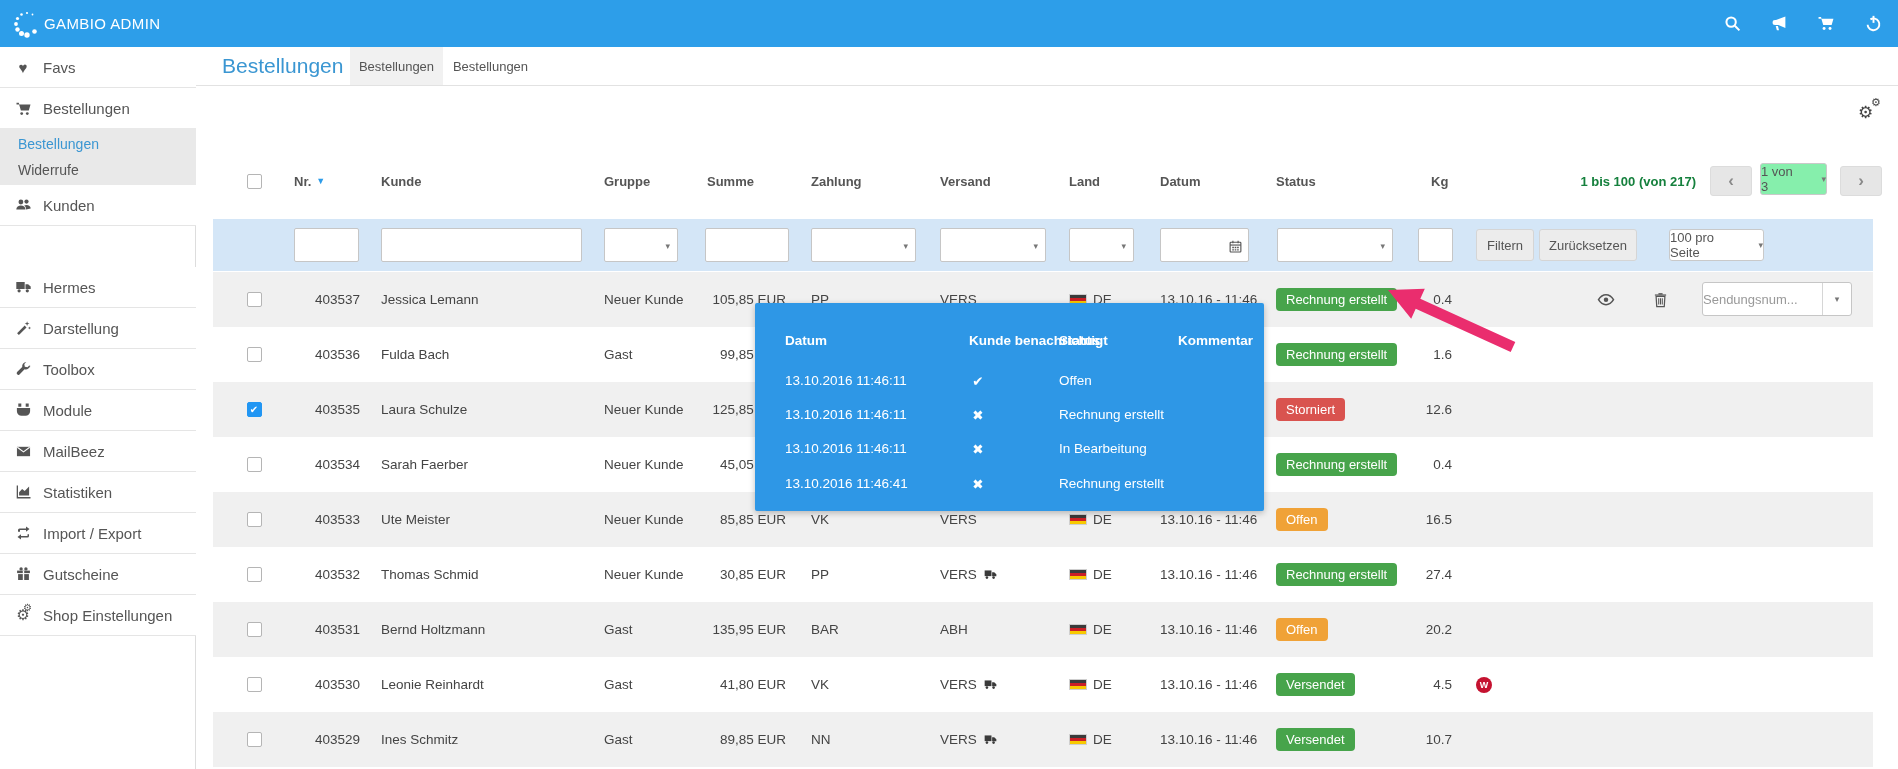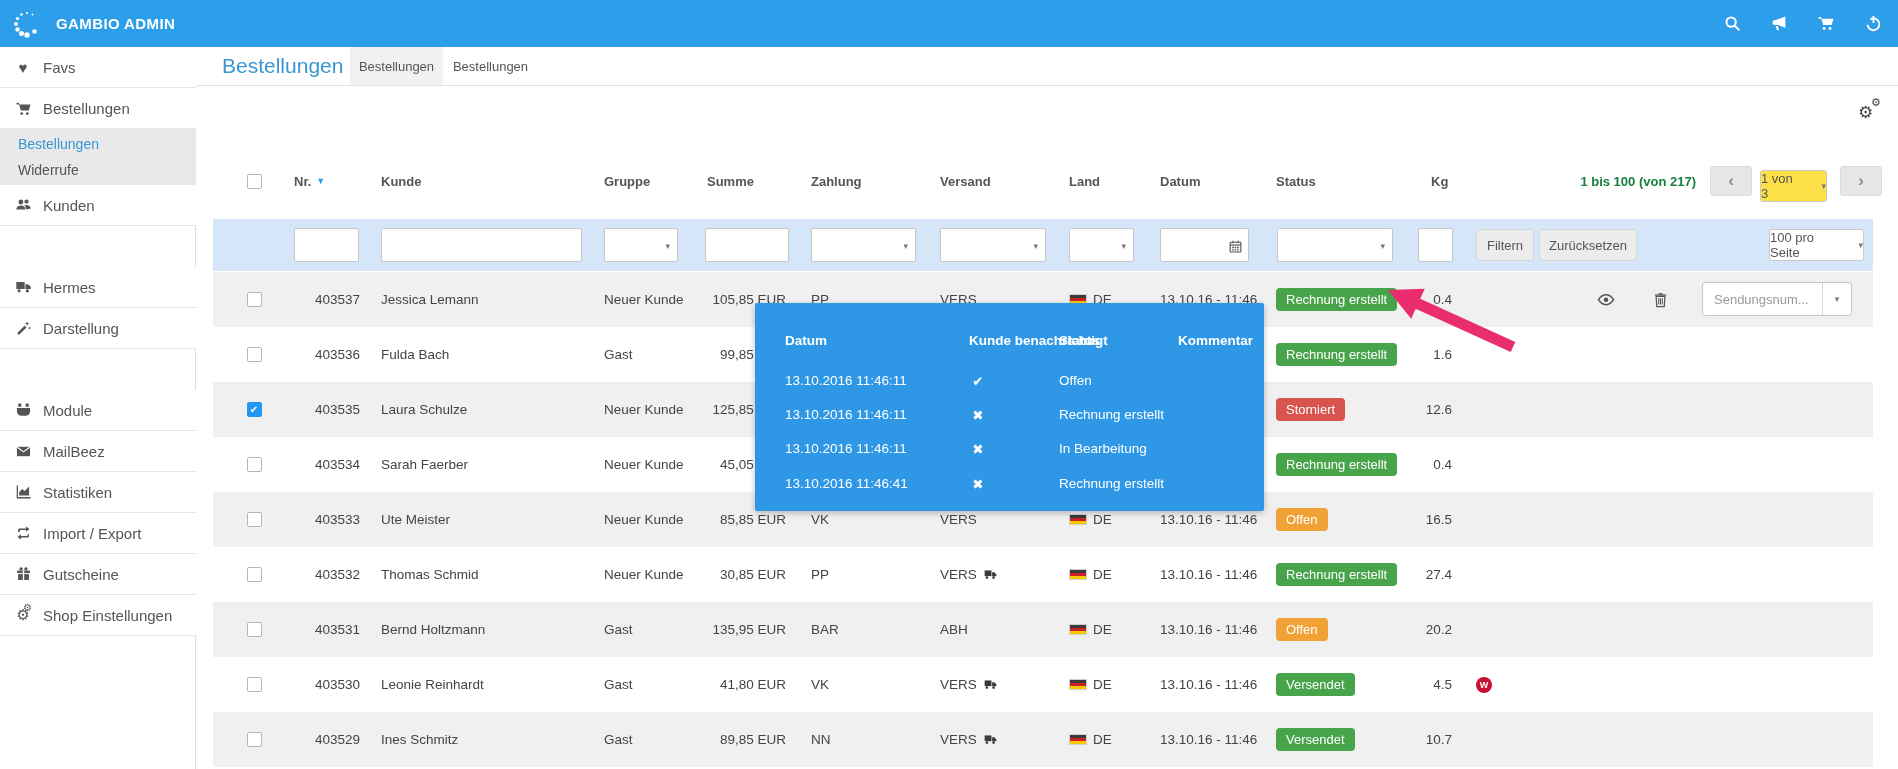--- a/index.html
+++ b/index.html
@@ -1,19 +1,19 @@
 <!DOCTYPE html>
 <html><head>
 <meta charset="utf-8">
 <style>
   html,body{margin:0;padding:0;background:#fff;font-family:"Liberation Sans",sans-serif;}
   #app{position:relative;width:1898px;height:769px;overflow:hidden;background:#fff;}
   
   .topbar{position:absolute;left:0;top:0;width:1898px;height:47px;background:#2d9ee9;display:flex;align-items:center;}
-  .brand{color:#fff;font-size:15px;font-weight:bold;letter-spacing:.4px;margin-left:12px;text-align:center;}
+  .brand{color:#fff;font-size:15px;font-weight:normal;letter-spacing:.4px;text-align:center;}
   .logo{margin-left:10px;}
   .topicons{position:absolute;right:16px;top:0;height:47px;display:flex;align-items:center;gap:29px;}
   .topicons .ti{width:18px;height:18px;display:inline-flex;align-items:center;justify-content:center;cursor:pointer;}
   
   .sidebar{position:absolute;left:0;top:47px;width:196px;height:722px;background:#fff;border-right:1px solid #ddd;box-sizing:border-box;}
   .side-item{position:absolute;left:0;width:196px;height:41px;display:flex;align-items:center;gap:11px;padding-left:14px;box-sizing:border-box;font-size:15px;color:#555;border-bottom:1px solid #e5e5e5;cursor:pointer;background:#fff;}
   .side-item .sicon{width:18px;display:inline-flex;justify-content:center;color:#555;font-size:15px;}
   .side-sub{position:absolute;left:0;top:81px;width:196px;height:57px;background:#e9e9e9;border-bottom:1px solid #ddd;}
   .side-subitem{position:absolute;left:0;width:196px;height:28px;display:flex;align-items:center;padding-left:18px;box-sizing:border-box;font-size:14px;color:#555;cursor:pointer;}
   .side-subitem.active{color:#3a96d2;}
@@ -41,46 +41,46 @@
   .cl-land{left:856px;gap:6px;}
   .cl-datum{left:947px;}
   .cl-status{left:1063px;}
   .cl-kgh{left:1218px;}
   .cl-kg{left:1179px;width:60px;justify-content:flex-end;}
   .cl-wb{left:1256px;width:30px;justify-content:center;}
   .cl-eye{left:1382px;cursor:pointer;}
   .cl-trash{left:1440px;cursor:pointer;}
   .pg-range{left:1300px;width:183px;justify-content:flex-end;font-weight:bold;color:#15803d;font-size:13px;}
   .pgbtn{position:absolute;top:8px;width:42px;height:30px;background:#e6e6e6;border:1px solid #dcdcdc;border-radius:3px;color:#8a8a8a;font-size:17px;font-weight:bold;cursor:pointer;line-height:26px;text-align:center;box-sizing:border-box;font-family:"Liberation Sans",sans-serif;}
-  .pgsel{position:absolute;left:1547px;top:12px;width:67px;height:32px;background:#fde047;border:1px solid #c9c9c9;border-radius:3px;box-sizing:border-box;display:flex;align-items:center;justify-content:center;gap:18px;font-size:13px;color:#555;cursor:pointer;}
+  .pgsel{position:absolute;left:1547px;top:5px;width:67px;height:32px;background:#86efac;border:1px solid #c9c9c9;border-radius:3px;box-sizing:border-box;display:flex;align-items:center;justify-content:center;gap:18px;font-size:13px;color:#555;cursor:pointer;}
   .car{font-size:9px;color:#777;}
   
   .filter{position:absolute;left:213px;top:219px;width:1660px;height:52px;background:#d4e6f7;}
   .fin{position:absolute;top:9px;height:34px;background:#fff;border:1px solid #c6c6c6;border-radius:2px;box-sizing:border-box;font-size:13px;color:#444;padding:0 6px;font-family:"Liberation Sans",sans-serif;}
   .fsel{position:absolute;top:9px;height:34px;background:#fff;border:1px solid #c6c6c6;border-radius:2px;box-sizing:border-box;cursor:pointer;}
   .fsel .car{position:absolute;right:7px;top:12px;}
   .fbtn{position:absolute;top:10px;height:32px;background:#ececec;border:1px solid #d5d5d5;border-radius:3px;color:#555;font-size:13px;cursor:pointer;font-family:"Liberation Sans",sans-serif;}
-  .perpage{position:absolute;left:1556px;top:10px;width:95px;height:32px;background:#fff;border:1px solid #c9c9c9;border-radius:3px;box-sizing:border-box;display:flex;align-items:center;justify-content:center;gap:12px;font-size:13px;color:#555;cursor:pointer;}
+  .perpage{position:absolute;left:1456px;top:10px;width:95px;height:32px;background:#fff;border:1px solid #c9c9c9;border-radius:3px;box-sizing:border-box;display:flex;align-items:center;justify-content:center;gap:12px;font-size:13px;color:#555;cursor:pointer;}
   .calic{position:absolute;right:6px;top:10px;}
   
   .row{position:absolute;left:213px;width:1660px;height:55px;background:#fff;}
   .row.odd{background:#f0f0f0;}
   .cb{width:15px;height:15px;background:#fff;border:1px solid #b5b5b5;border-radius:2px;display:inline-flex;align-items:center;justify-content:center;cursor:pointer;box-sizing:border-box;}
   .cb.checked{background:#2196f3;border-color:#2196f3;}
   .cb.checked::after{content:"✔";color:#fff;font-size:10px;}
   .badge{padding:4px 10px;border-radius:4px;color:#fff;font-size:13px;cursor:pointer;}
   .b-green{background:#47a44b;}
   .b-orange{background:#f0a237;}
   .b-red{background:#d9534f;}
   .flag{display:inline-block;width:18px;height:11px;border:1px solid #cfcfcf;box-sizing:border-box;}
   .flag i{display:block;width:100%;height:3px;}
   .flag .f1{background:#3a3a3a;} .flag .f2{background:#cc1f26;} .flag .f3{background:#f8c900;}
   .wbadge{width:16px;height:16px;border-radius:50%;background:#c51230;color:#fff;font-size:9px;font-weight:bold;display:inline-flex;align-items:center;justify-content:center;}
   .sendbtn{position:absolute;left:1489px;top:10px;width:150px;height:34px;background:#fff;border:1px solid #c6c6c6;border-radius:3px;box-sizing:border-box;display:flex;cursor:pointer;}
-  .sendbtn .txt{flex:1;display:flex;align-items:center;padding-left:11px;font-size:13px;color:#999;}
+  .sendbtn .txt{flex:1;display:flex;align-items:center;padding-left:0;font-size:13px;color:#999;}
   .sendbtn .caret-seg{width:28px;border-left:1px solid #d6d6d6;display:flex;align-items:center;justify-content:center;}
   
   .tooltip{position:absolute;left:755px;top:303px;width:509px;height:208px;background:#2e97e6;border-radius:2px;box-shadow:0 2px 6px rgba(0,0,0,.25);z-index:20;color:#fff;}
   .tt-line{position:absolute;left:0;width:509px;height:20px;}
   .tt-line span{position:absolute;top:0;font-size:13.5px;white-space:nowrap;}
   .tt-head span{font-weight:bold;font-size:13.5px;}
   .tt-datum{left:30px;} .tt-kb{left:166px;padding-left:48px;} .tt-kbi{left:203px;width:40px;text-align:center;} .tt-status{left:304px;} .tt-kom{left:423px;}
   
   .arrow-svg{position:absolute;left:0;top:0;z-index:30;pointer-events:none;}
 </style>
@@ -179,20 +179,28 @@
     </div>
     <div class="side-item" style="top:261px">
       <span class="sicon">
         <svg width="17" height="16" viewBox="0 0 16 16" fill="#555">
             <path d="M1.6 13.2 9.2 5.6l1.8 1.8-7.6 7.6z"></path>
             <path d="M11.6 1.2l.6 1.8 1.8.6-1.8.6-.6 1.8-.6-1.8-1.8-.6 1.8-.6z"></path>
             <path d="M14 6.4l.4 1.2 1.2.4-1.2.4-.4 1.2-.4-1.2-1.2-.4 1.2-.4z"></path>
           </svg>
       </span>
       <span>Darstellung</span>
+    </div>
+    <div class="side-item" style="top:302px">
+      <span class="sicon">
+        <svg width="17" height="16" viewBox="0 0 16 16" fill="#555">
+            <path d="M14.6 4.2a4.3 4.3 0 0 1-5.5 4.1L4 13.4a1.7 1.7 0 0 1-2.4-2.4l5.1-5.1A4.3 4.3 0 0 1 10.8 1l-2 2 .5 2.7 2.7.5 2-2c.3.6.5 1.3.6 2z"></path>
+          </svg>
+      </span>
+      <span>Toolbox</span>
     </div>
     <div class="side-item" style="top:343px">
       <span class="sicon">
         <svg width="17" height="16" viewBox="0 0 16 16" fill="#555">
             <path d="M2.8 1.6h3v3.2h-3z M10.2 1.6h3v3.2h-3z M1.4 6h13.2v3.2a4.6 4.6 0 0 1-4.6 4.6H6a4.6 4.6 0 0 1-4.6-4.6z"></path>
           </svg>
       </span>
       <span>Module</span>
     </div>
     <div class="side-item" style="top:384px">

